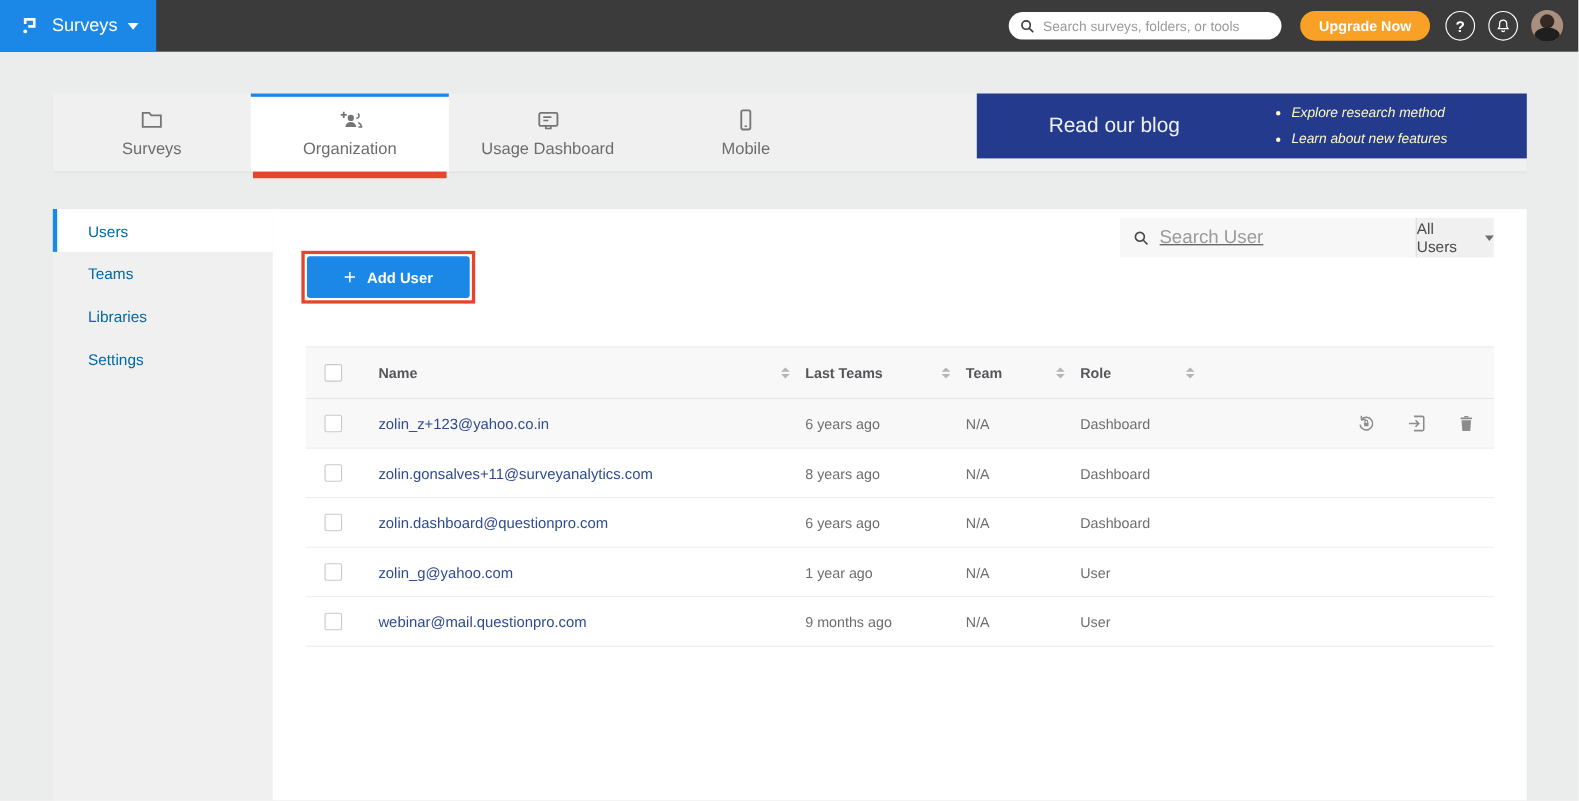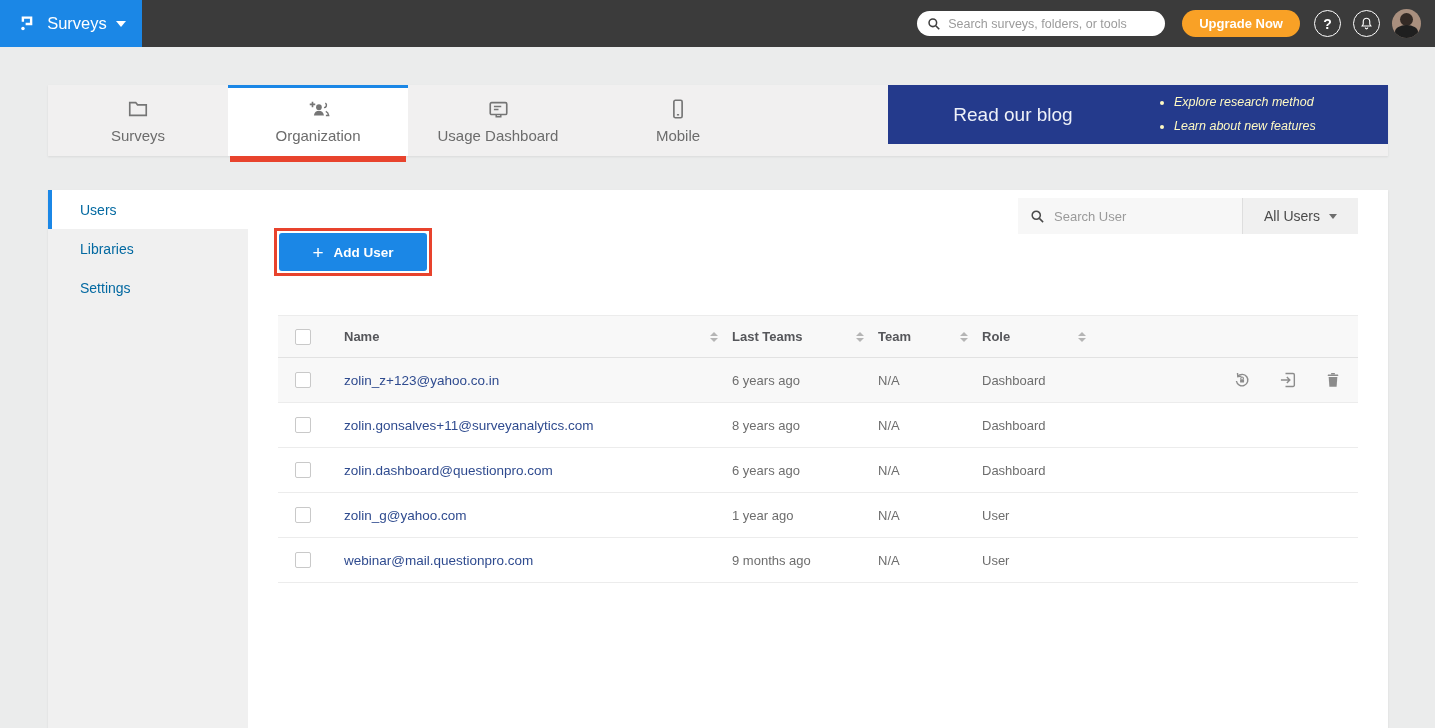--- a/index.html
+++ b/index.html
@@ -33,33 +33,33 @@
 
   
   .main-card { margin: 34px 47px 0 48px; min-height: 538px; background: #fff; display: flex; box-shadow: 0 1px 2px rgba(0,0,0,.08); }
   .sidebar { width: 200px; background: #f0f0f0; flex-shrink: 0; }
   .side-item { height: 39px; display: flex; align-items: center; padding-left: 32px; font-size: 14px; color: #0369a1; cursor: pointer; }
   .side-item.active { background: #fff; border-left: 4px solid #1b87e6; padding-left: 28px; }
   .content { flex: 1; position: relative; }
 
   .filter-bar { position: absolute; top: 8px; right: 30px; width: 340px; height: 36px; display: flex; }
   .filter-search { flex: 1; background: #f7f7f7; display: flex; align-items: center; gap: 9px; padding: 0 12px; }
-  .filter-search input { border: 0; outline: 0; background: transparent; flex: 1; font-size: 13px; color: #444; font-family: "Liberation Sans", sans-serif; }
+  .filter-search input { border: 0; outline: 0; background: transparent; flex: 1; font-size: 17px; color: #444; font-family: "Liberation Sans", sans-serif; text-decoration: underline; }
   .filter-search input::placeholder { color: #9a9a9a; }
   .filter-select { width: 130px; background: #f0f0f0; border-left: 1px solid #dedede; display: flex; align-items: center; justify-content: center; gap: 9px; font-size: 14px; color: #4a4a4a; cursor: pointer; }
   .filter-select .caret-down { border-top-color: #6d6d6d; border-left-width: 4px; border-right-width: 4px; border-top-width: 5px; }
 
   .add-annotation { display: inline-block; margin: 38px 0 0 26px; border: 3px solid #e8432d; padding: 2px; }
   .add-user-btn { width: 148px; height: 38px; background: #1b87e6; border: 0; border-radius: 3px; color: #fff; font-size: 13.5px; font-weight: bold; display: flex; align-items: center; justify-content: center; gap: 10px; cursor: pointer; font-family: "Liberation Sans", sans-serif; }
   .plus-glyph { font-size: 19px; font-weight: normal; line-height: 1; }
 
   
   .users-table { margin: 39px 30px 0 30px; }
   .trow { display: grid; grid-template-columns: 66px 388px 146px 104px 118px 1fr; align-items: center; }
-  .thead { height: 43px; background: #f8f8f8; border-top: 1px solid #ececec; border-bottom: 1px solid #e2e2e2; }
+  .thead { height: 48px; background: #f8f8f8; border-top: 1px solid #ececec; border-bottom: 1px solid #e2e2e2; }
   .th { display: flex; align-items: center; justify-content: space-between; padding-right: 14px; font-size: 13px; font-weight: bold; color: #55565a; }
   .tr { height: 45px; border-bottom: 1px solid #ececec; background: #fff; }
   .tr.hovered { background: #f8f8f8; }
   .cell-check { padding-left: 17px; }
   .cb { appearance: none; -webkit-appearance: none; width: 16px; height: 16px; border: 1px solid #c9c9c9; border-radius: 2px; background: #fff; cursor: pointer; display: block; }
   .name-link { font-size: 13.5px; color: #2f4b8f; text-decoration: none; cursor: pointer; }
   .meta { font-size: 13px; color: #6e6e6e; }
   .sort { display: inline-flex; flex-direction: column; gap: 2px; cursor: pointer; }
   .sort i { display: block; width: 0; height: 0; border-left: 4px solid transparent; border-right: 4px solid transparent; }
   .sort .up { border-bottom: 4px solid #b5b5b5; }
@@ -141,20 +141,23 @@
       <li>Explore research method</li>
       <li>Learn about new features</li>
     </ul>
   </div>
 </nav>
 
 <main class="main-card">
   <aside class="sidebar">
     <div class="side-item active">
         <span>Users</span>
+      </div>
+    <div class="side-item">
+        <span>Teams</span>
       </div>
     <div class="side-item">
         <span>Libraries</span>
       </div>
     <div class="side-item">
         <span>Settings</span>
       </div>
   </aside>
 
   <section class="content">

